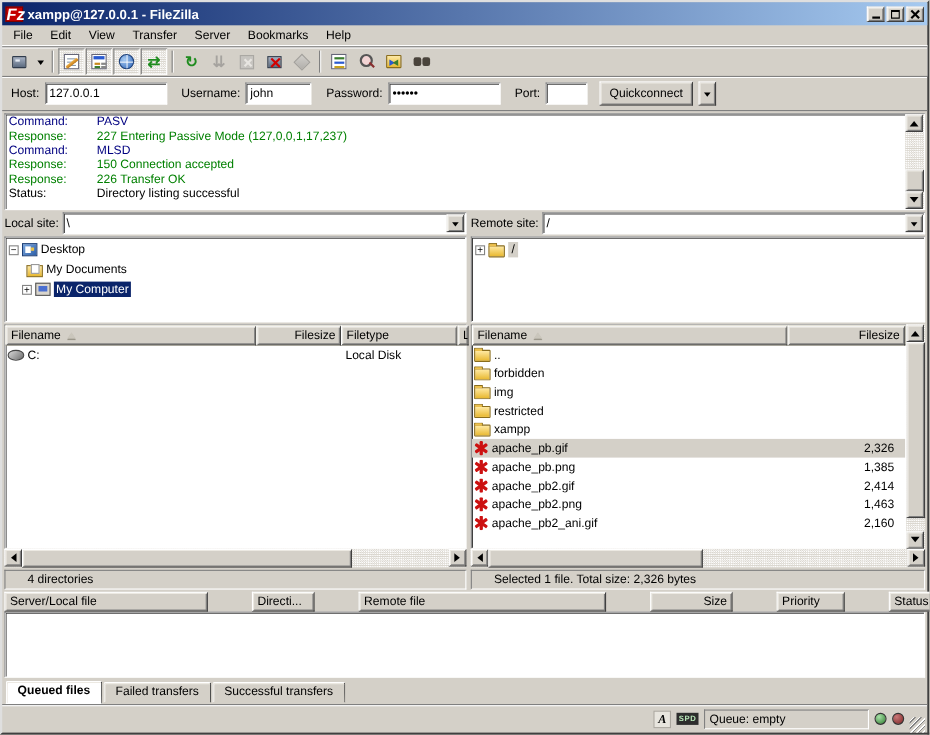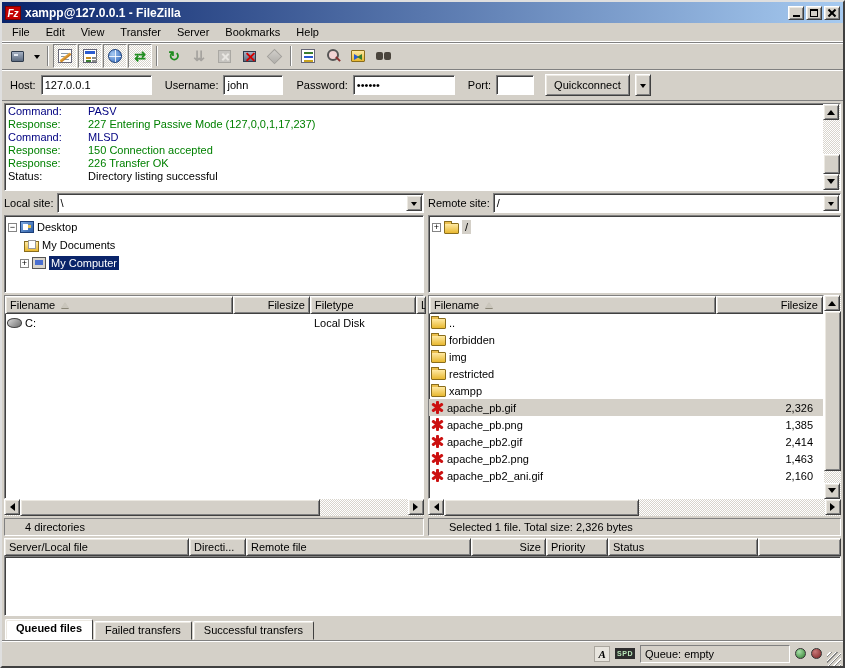--- a/index.html
+++ b/index.html
@@ -6,21 +6,21 @@
   html,body { width:845px; height:668px; }
   body { font-family:"Liberation Sans", sans-serif; font-size:11px; color:#000; background:#d4d0c8; }
 
   .window { width:845px; height:668px; display:flex; flex-direction:column;
     background:#d4d0c8; border:2px solid; border-color:#dfdfdf #404040 #404040 #dfdfdf; }
 
   
   .titlebar { height:21px; flex:0 0 21px; display:flex; align-items:center; padding:0 3px;
     background:linear-gradient(90deg,#0a246a,#a6caf0); }
   .fz-logo { width:16px; height:14px; background:#c40000; color:#fff; font-weight:bold; font-style:italic;
-    font-size:10px; line-height:14px; text-align:center; margin-right:4px; border:1px solid #7a0000; }
+    font-size:15px; line-height:14px; text-align:center; margin-right:4px; border:1px solid #7a0000; }
   .title-text { color:#fff; font-weight:bold; font-size:12px; flex:1; white-space:nowrap; }
   .tbtns { display:flex; gap:2px; }
   .tbtn { width:16px; height:14px; background:#d4d0c8; border:1px solid; border-color:#fff #404040 #404040 #fff;
     box-shadow:inset 1px 1px 0 #ece9e2, inset -1px -1px 0 #808080; display:flex; align-items:center; justify-content:center; position:relative; }
   .g-min { width:7px; height:2px; background:#000; margin-top:7px; }
   .g-max { width:8px; height:8px; border:1px solid #000; border-top-width:2px; }
   .g-close { width:10px; height:10px; position:relative; }
   .g-close::before,.g-close::after { content:""; position:absolute; left:0px; top:4px; width:10px; height:2px; background:#000; }
   .g-close::before { transform:rotate(45deg);} .g-close::after { transform:rotate(-45deg);}
 
@@ -164,27 +164,27 @@
   .sizecell { width:106px; flex:0 0 106px; text-align:right; padding-right:10px; }
   .lc-name { width:228px; flex:0 0 228px; display:flex; align-items:center; gap:3px; padding-left:2px; }
   .lc-size { width:77px; flex:0 0 77px; }
   .lc-type { width:106px; flex:0 0 106px; padding-left:4px; }
 
   .pstatus { height:18px; flex:0 0 18px; margin-top:2px; border:1px solid; border-color:#808080 #fff #fff #808080;
     padding:1px 20px; display:flex; align-items:center; }
 
   
   .queuewrap { margin:2px 2px 0 2px; }
-  .qhdr { height:18px; display:flex; background:#d4d0c8; }
+  .qhdr { height:18px; display:flex; background:#d4d0c8;gap:40px; }
   .qc0 { width:185px; flex:0 0 185px; } .qc1 { width:57px; flex:0 0 57px; } .qc2 { width:225px; flex:0 0 225px; }
   .qc3 { width:75px; flex:0 0 75px; } .qc4 { width:62px; flex:0 0 62px; } .qc5 { width:150px; flex:0 0 150px; }
   .qbody { height:60px; background:#fff; border:1px solid; border-color:#808080 #fff #fff #808080; box-shadow:inset 1px 1px 0 #404040; }
 
   
-  .tabbar { height:22px; flex:0 0 22px; display:flex; align-items:flex-end; padding-left:3px; gap:1px; margin-top:2px; }
+  .tabbar { height:22px; flex:0 0 22px; display:flex; align-items:center; padding-left:3px; gap:1px; margin-top:2px; }
   .tab { height:19px; padding:2px 10px 0 10px; background:#d4d0c8; border:1px solid; border-color:#fff #404040 #d4d0c8 #fff;
     box-shadow:inset 1px 1px 0 #ece9e2; border-radius:2px 2px 0 0; white-space:nowrap; }
   .tab.active { height:21px; background:#fff; font-weight:bold; border-bottom-color:#fff; }
 
   
   .statusbar { height:26px; flex:0 0 26px; display:flex; align-items:center; justify-content:flex-end; gap:5px;
     border-top:1px solid #808080; box-shadow:0 1px 0 #fff inset; padding:0 2px 0 4px; }
   .sb-ascii { width:16px; height:16px; border:1px solid #aaa69e; background:#e8e5de; text-align:center;
     font:bold 11px/14px "Liberation Serif",serif; font-style:italic; }
   .sb-spd { height:11px; background:#2d2d2d; color:#b8e6b8; font:bold 7px/11px "Liberation Sans",sans-serif;

